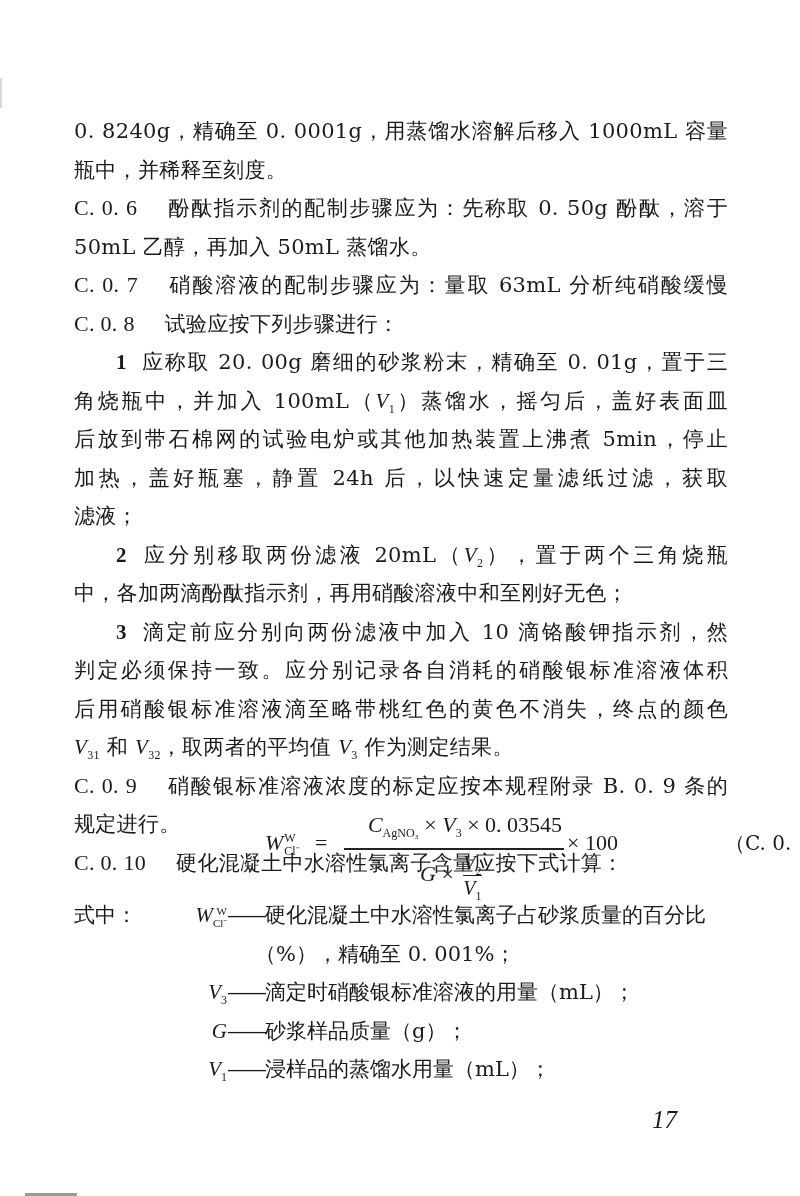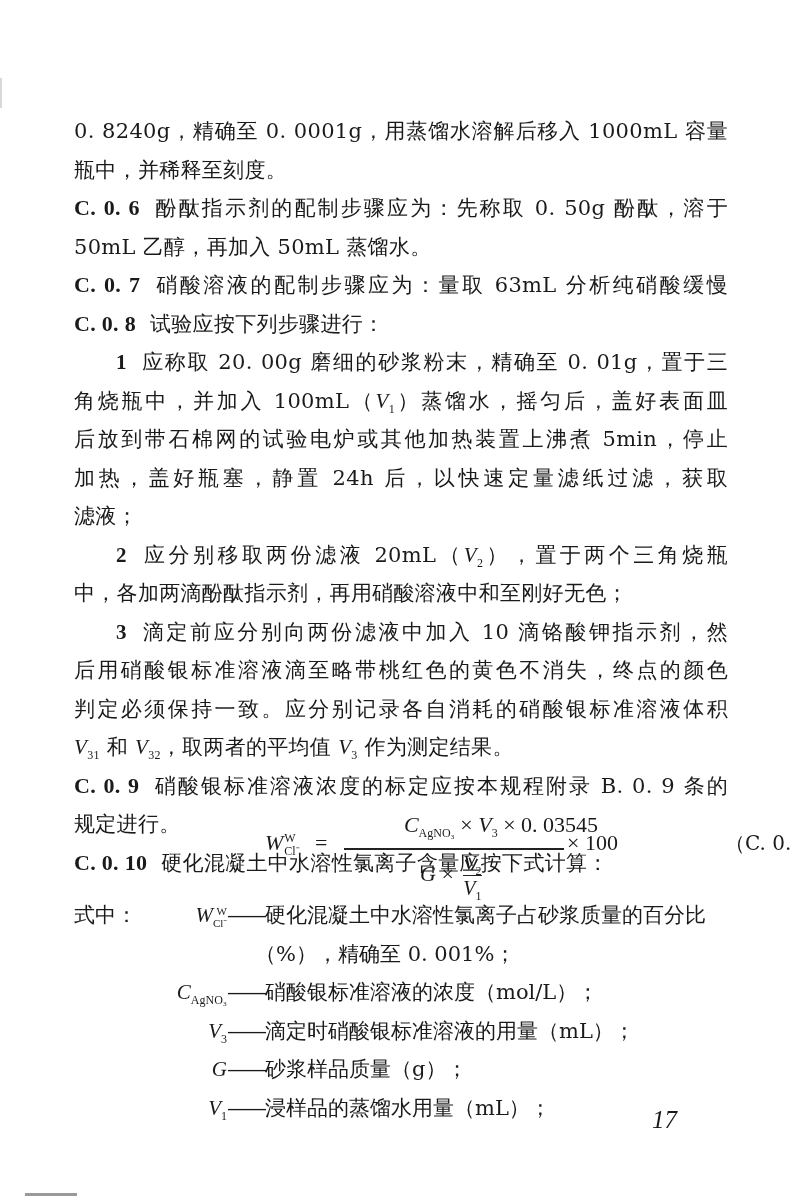--- a/index.html
+++ b/index.html
@@ -38,23 +38,23 @@
     }
     .line { white-space: nowrap; height: 38.5px; }
     .justify {
       text-align: justify;
       text-align-last: justify;
       white-space: normal;
     }
     .indent { padding-left: 42px; }
     .clause-no {
       font-family: "Liberation Serif", "DejaVu Serif", serif;
-      font-weight: bold;
+      font-weight: normal;
       font-size: 22px;
-      margin-right: 14px;
+      margin-right: 30px;
     }
     .item-no {
       font-family: "Liberation Serif", "DejaVu Serif", serif;
       font-weight: bold;
       font-size: 21px;
       margin-right: 14px;
     }
     .it { font-family: "Liberation Serif", serif; font-style: italic; }
     sub, sup { font-size: 12px; line-height: 0; font-style: normal; }
 
@@ -67,21 +67,21 @@
       font-family: "Liberation Serif", serif;
       font-size: 22px;
     }
     .f-lhs {
       position: absolute; left: 0; top: 22px;
       white-space: nowrap;
     }
     .f-eq { position: absolute; left: 50px; top: 22px; }
     .f-num {
       position: absolute; left: 80px; top: 4px;
-      white-space: nowrap; width: 240px; text-align: center; margin-left: 36px;
+      white-space: nowrap; width: 240px; text-align: center;
     }
     .f-bar {
       position: absolute; left: 79px; top: 40px;
       width: 220px; height: 1.5px; background: #222;
     }
     .f-den {
       position: absolute; left: 155px; top: 44px;
       white-space: nowrap;
     }
     .f-small-frac {
@@ -171,22 +171,22 @@
   <div class="line">滤液；</div>
 
   <div class="line justify indent">
     <span class="item-no">2</span><span>应分别移取两份滤液 20mL（</span><span class="it"><span>V</span><sub>2</sub></span><span>），置于两个三角烧瓶</span>
   </div>
   <div class="line">中，各加两滴酚酞指示剂，再用硝酸溶液中和至刚好无色；</div>
 
   <div class="line justify indent">
     <span class="item-no">3</span><span>滴定前应分别向两份滤液中加入 10 滴铬酸钾指示剂，然</span>
   </div>
+  <div class="line justify">判定必须保持一致。应分别记录各自消耗的硝酸银标准溶液体积</div>
   <div class="line justify">后用硝酸银标准溶液滴至略带桃红色的黄色不消失，终点的颜色</div>
-  <div class="line justify">判定必须保持一致。应分别记录各自消耗的硝酸银标准溶液体积</div>
   <div class="line">
     <span class="it"><span>V</span><sub>31</sub></span><span> 和 </span><span class="it"><span>V</span><sub>32</sub></span><span>，取两者的平均值 </span><span class="it"><span>V</span><sub>3</sub></span><span> 作为测定结果。</span>
   </div>
 
   <div class="line justify">
     <span class="clause-no">C. 0. 9</span><span>硝酸银标准溶液浓度的标定应按本规程附录 B. 0. 9 条的</span>
   </div>
   <div class="line">规定进行。</div>
 
   <div class="line">
@@ -213,24 +213,20 @@
 <div class="where">
   <div class="where-row">
     <span class="where-prefix">式中：</span>
     <span class="where-sym"><span>W</span><span style="display:inline-block;vertical-align:middle;line-height:12px;font-size:11px;font-style:normal;"><span style="display:block;">W</span><span style="display:block;">Cl⁻</span></span></span>
     <span class="where-desc"><span class="dash">——</span><span>硬化混凝土中水溶性氯离子占砂浆质量的百分比</span></span>
   </div>
   <div class="where-row">
     <span class="where-desc" style="left:181px;">（%），精确至 0. 001%；</span>
   </div>
   <div class="where-row">
-    <span class="where-sym"><span>C</span><sub>AgNO₃</sub></span>
-    <span class="where-desc"><span class="dash">——</span><span>硝酸银标准溶液的浓度（mol/L）；</span></span>
-  </div>
-  <div class="where-row">
     <span class="where-sym"><span>V</span><sub>3</sub></span>
     <span class="where-desc"><span class="dash">——</span><span>滴定时硝酸银标准溶液的用量（mL）；</span></span>
   </div>
   <div class="where-row">
     <span class="where-sym"><span>G</span></span>
     <span class="where-desc"><span class="dash">——</span><span>砂浆样品质量（g）；</span></span>
   </div>
   <div class="where-row">
     <span class="where-sym"><span>V</span><sub>1</sub></span>
     <span class="where-desc"><span class="dash">——</span><span>浸样品的蒸馏水用量（mL）；</span></span>

